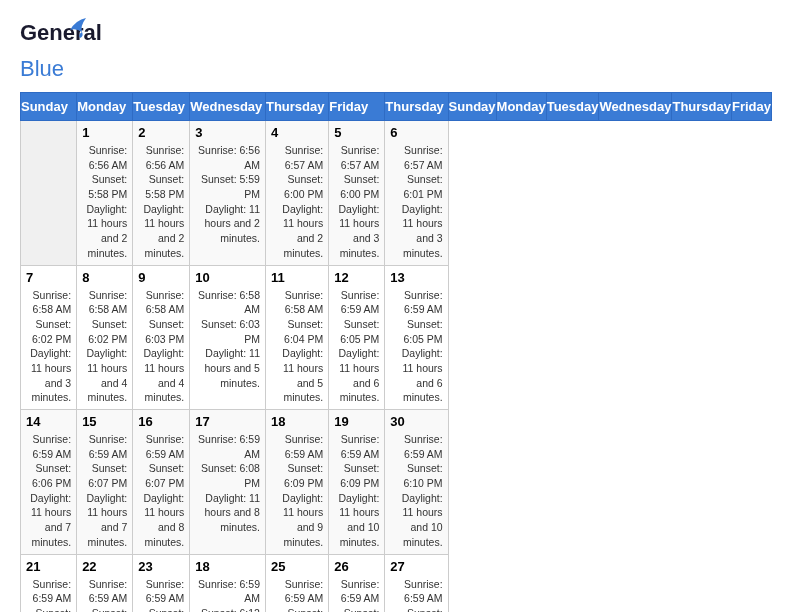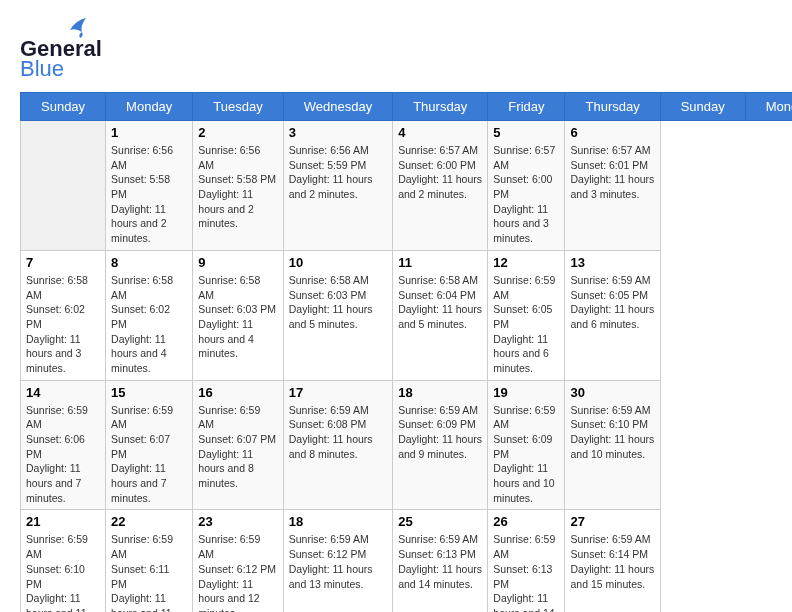--- a/index.html
+++ b/index.html
@@ -34,62 +34,63 @@
       color: #444;
     }
     table {
       width: 100%;
       border-collapse: collapse;
       font-size: 11px;
     }
     thead th {
       background: #3a7bd5;
       color: #fff;
-      padding: 6px 20px;
+      padding: 6px 0;
       text-align: left;
       font-size: 13px;
-      font-weight: normal;
+      font-weight: bold;
       border: 1px solid #2e6bc4;
     }
     tbody td {
       border: 1px solid #ccc;
       vertical-align: top;
       padding: 4px 5px;
       min-height: 70px;
       width: 108px;
     }
     .day-num {
       font-weight: bold;
       font-size: 13px;
       display: block;
       margin-bottom: 3px;
     }
     .cell-info {
       font-size: 10.5px;
       color: #333;
       line-height: 1.4;
+      text-align: right;
     }
     tbody tr:nth-child(odd) td {
       background: #f9f9f9;
     }
     tbody tr:nth-child(even) td {
       background: #fff;
     }
     .empty-cell {
       background: #f0f0f0 !important;
     }
   </style>
 </head>
 <body>
 
 <div class="header">
   <div class="logo">
     <div style="display:flex;align-items:center;gap:4px;">
       <div style="position:relative;width:50px;height:40px;">
-        <span style="font-size:22px;font-weight:bold;color:#1a1a2e;position:absolute;left:0;top:16px;">General</span>
+        <span style="font-size:22px;font-weight:bold;color:#1a1a2e;position:absolute;left:0;top:0;">General</span>
         <svg style="position:absolute;right:-18px;top:-4px;" width="26" height="28" viewBox="0 0 26 28">
           <path d="M8 14 Q14 4 24 2 Q18 10 20 16 Q14 12 8 14Z" fill="#3a7bd5"></path>
           <path d="M20 16 Q22 20 18 22 Q16 18 20 16Z" fill="#3a7bd5"></path>
         </svg>
       </div>
     </div>
     <span style="font-size:22px;font-weight:normal;color:#3a7bd5;margin-top:-4px;">Blue</span>
   </div>
   <div class="title-block">
     <div class="month-title"></div>

